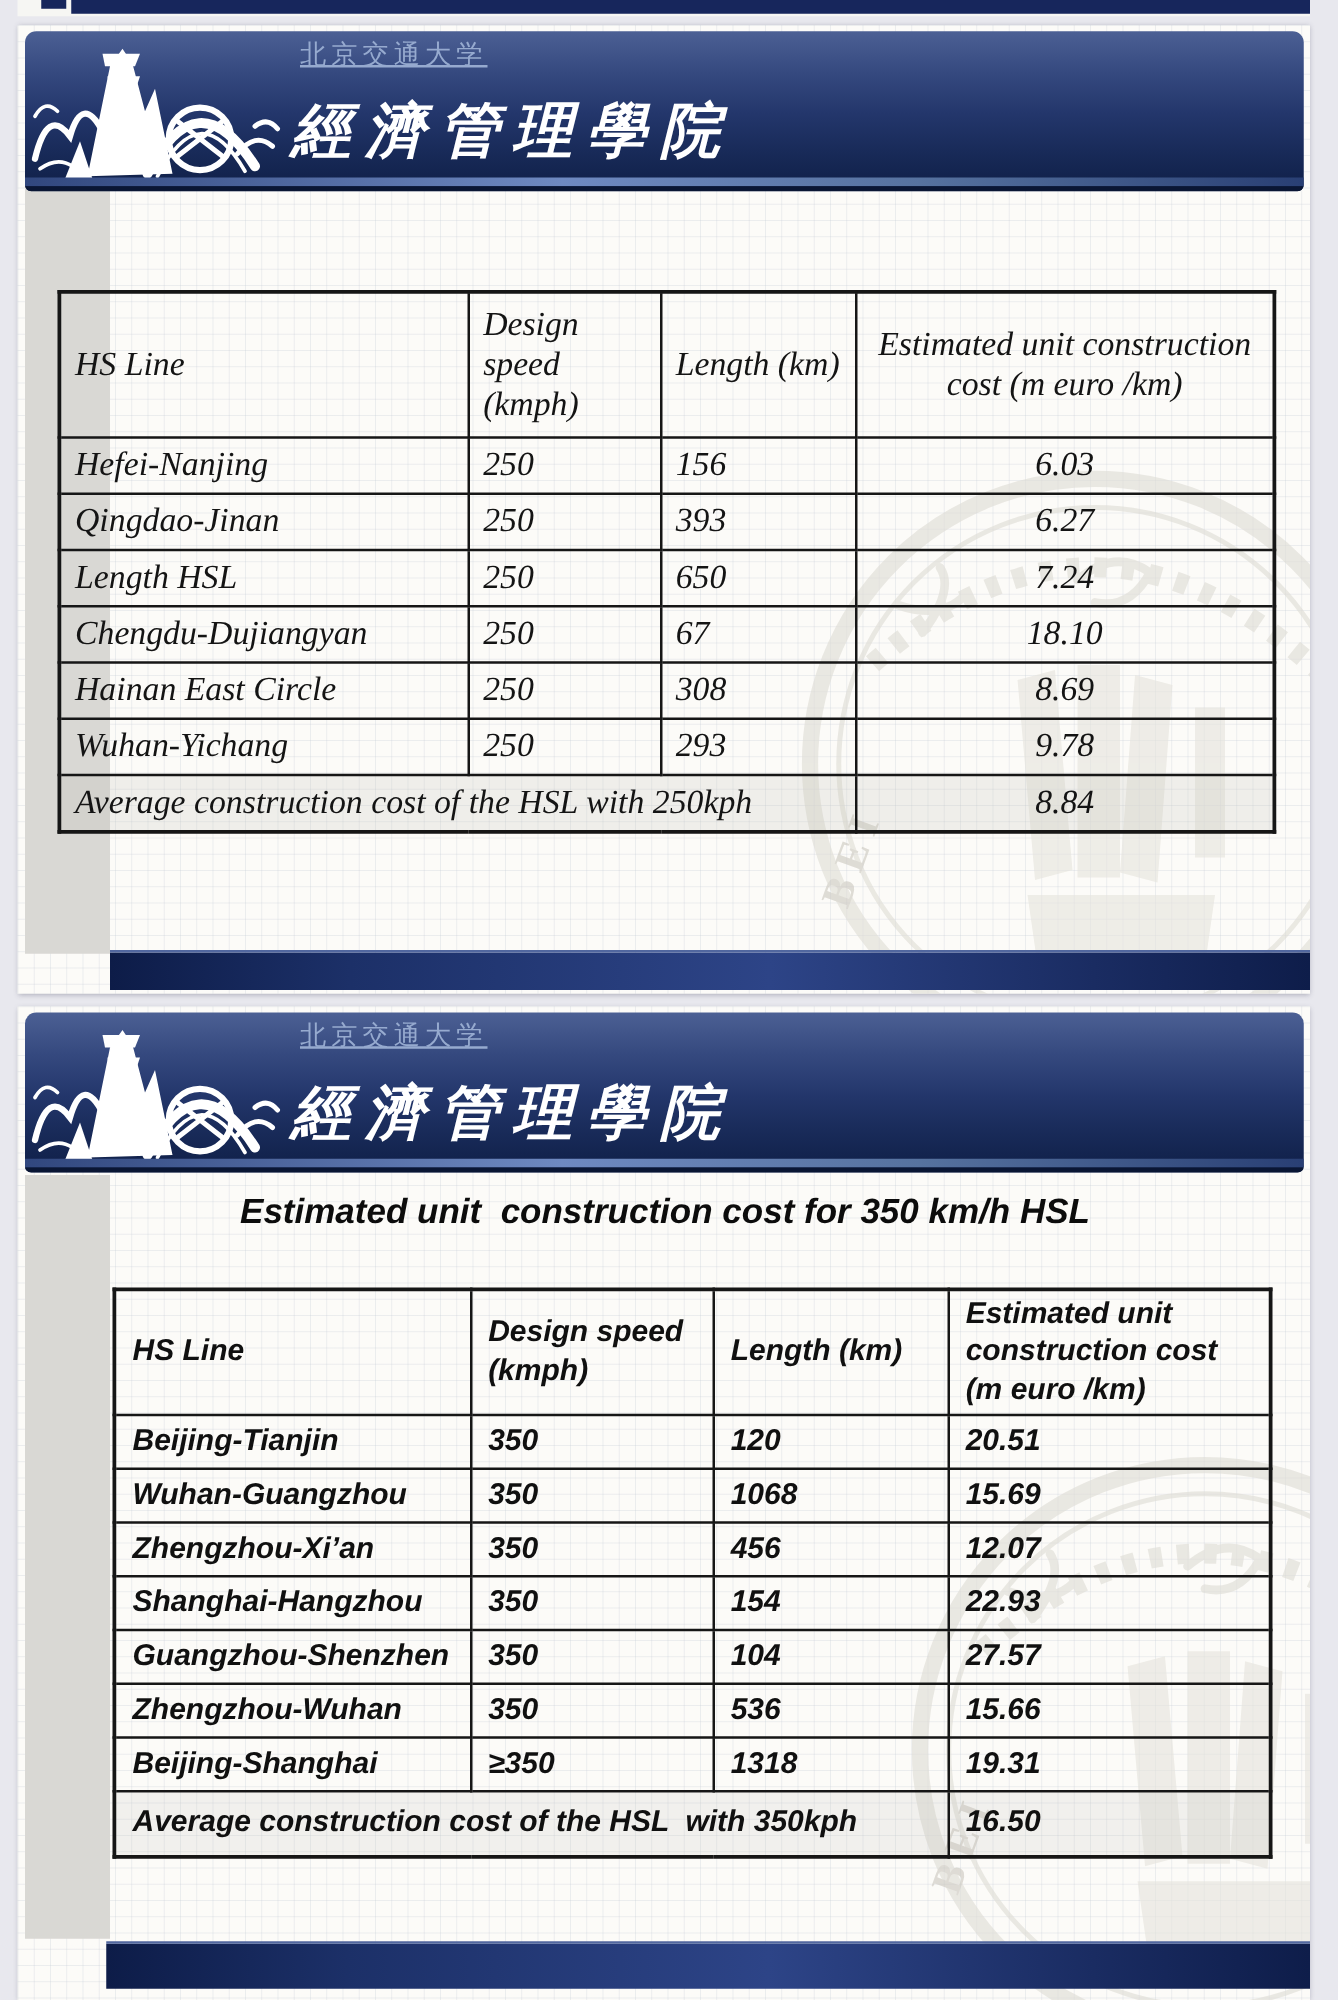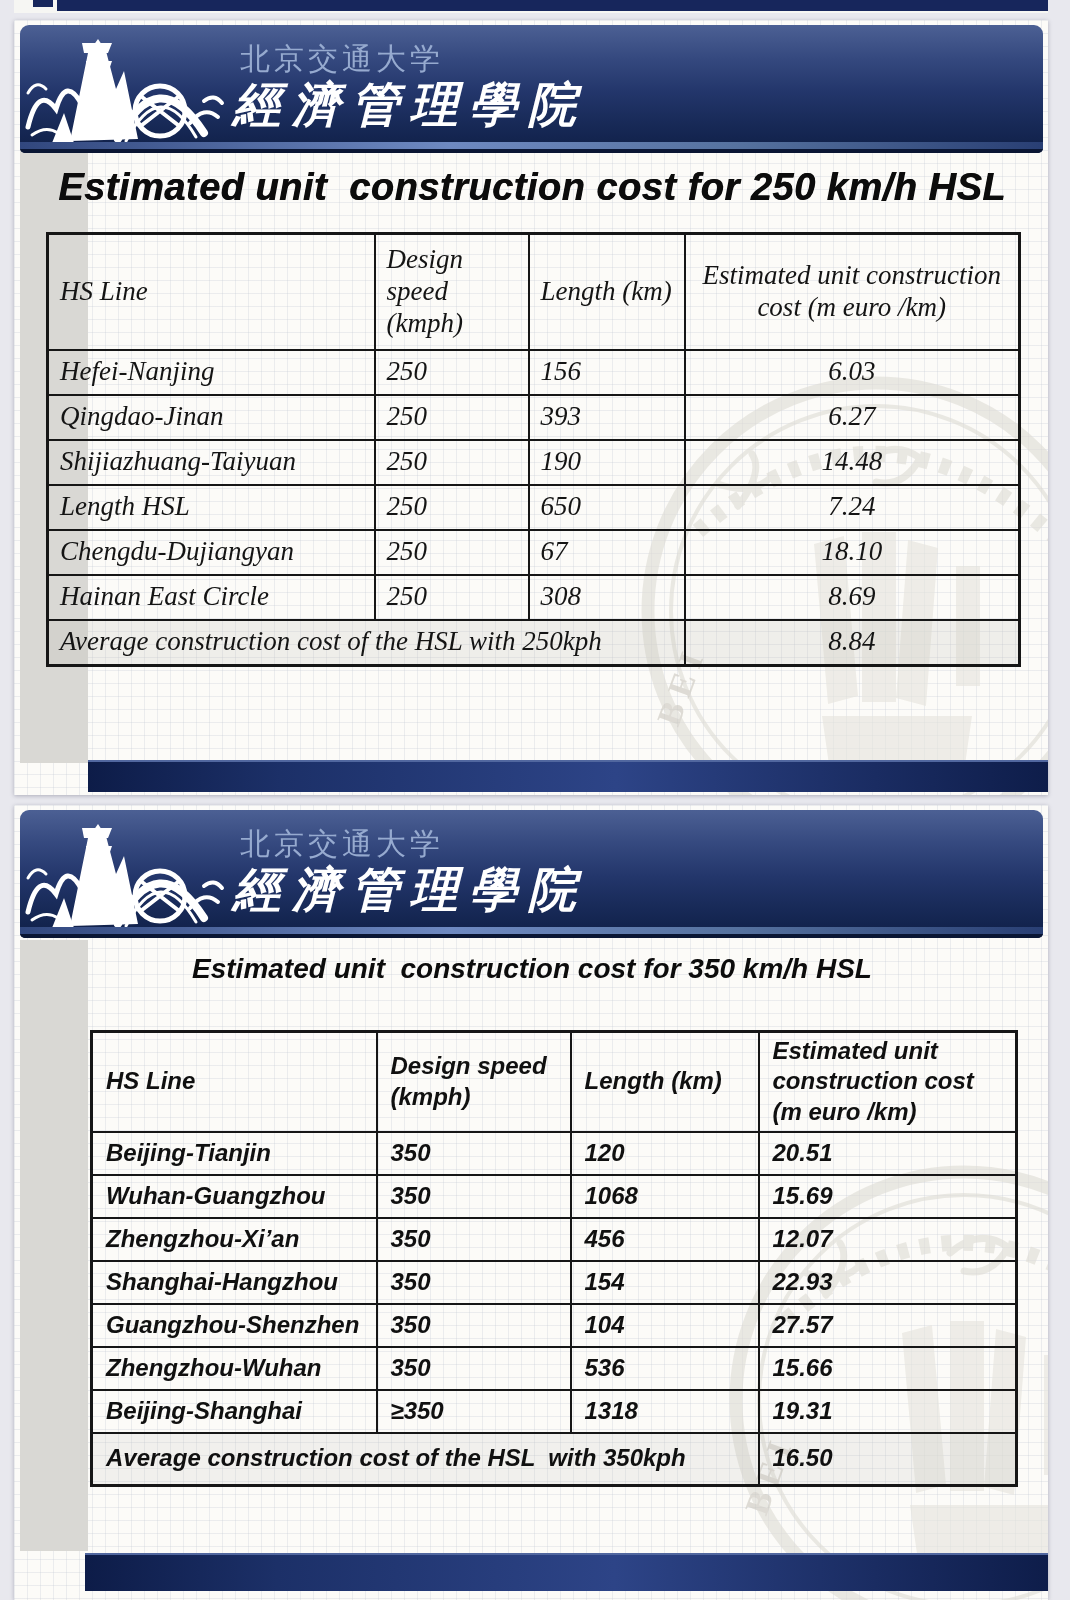--- a/index.html
+++ b/index.html
@@ -37,23 +37,24 @@
     background:linear-gradient(180deg,#4c6094 0%, #35497f 26%, #23366b 52%, #182a58 76%, #0f1f47 100%);
     overflow:hidden; z-index:4;
   }
   .banner-stripe {
     position:absolute; left:0; right:0; bottom:4px; height:7px;
     background:linear-gradient(90deg,#31477e 0%, #6e89c1 42%, #56729f 70%, #293f74 100%);
   }
   .banner-baseline { position:absolute; left:0; right:0; bottom:0; height:4px; background:#0a1634; }
   .logo { position:absolute; left:2px; top:2px; width:215px; height:122px; }
   .uni-name {
-    position:absolute; left:220px; top:14px;
-    font-size:30px; letter-spacing:4px; color:#96aacf; font-weight:400;
+    position:absolute; left:220px; top:4px;
+    font-size:21px; letter-spacing:4px; color:#96aacf; font-weight:400;
     white-space:pre;
+    text-decoration:underline;
   }
   .school-name {
     position:absolute; left:213px; top:48px;
     font-family:"DejaVu Serif", serif;
     font-size:48px; letter-spacing:11px; color:#ffffff; font-weight:bold;
     font-style:italic; white-space:pre;
   }
 
   
   .title {
@@ -168,21 +169,20 @@
     <div class="banner-stripe"></div>
     <div class="banner-baseline"></div>
   </div>
 
   <div class="gray-strip"></div>
 
   <svg class="seal">
       <use href="#seal-symbol"></use>
     </svg>
 
-  <h1 class="title">Estimated unit  construction cost for 250 km/h HSL</h1>
 
   <table class="cost-table t1">
     <colgroup>
         <col style="width:327px">
         <col style="width:154px">
         <col style="width:156px">
         <col style="width:335px">
       </colgroup>
     <tbody>
         <tr class="hrow">
@@ -197,42 +197,42 @@
       <td>156</td>
       <td class="c-cost">6.03</td>
     </tr>
     <tr class="drow">
       <td>Qingdao-Jinan</td>
       <td>250</td>
       <td>393</td>
       <td class="c-cost">6.27</td>
     </tr>
     <tr class="drow">
-      <td>Shijiazhuang-Taiyuan</td>
-      <td>250</td>
-      <td>190</td>
-      <td class="c-cost">14.48</td>
-    </tr>
-    <tr class="drow">
       <td>Length HSL</td>
       <td>250</td>
       <td>650</td>
       <td class="c-cost">7.24</td>
     </tr>
     <tr class="drow">
       <td>Chengdu-Dujiangyan</td>
       <td>250</td>
       <td>67</td>
       <td class="c-cost">18.10</td>
     </tr>
     <tr class="drow">
       <td>Hainan East Circle</td>
       <td>250</td>
       <td>308</td>
       <td class="c-cost">8.69</td>
+    </tr>
+    <tr class="drow">
+      <td>Wuhan-Yichang</td>
+      <td>250</td>
+      <td>293</td>
+      <td class="c-cost">9.78</td>
     </tr>
     <tr class="avg-row">
       <td colspan="3" class="avg-label">Average construction cost of the HSL with 250kph</td>
       <td class="c-cost">8.84</td>
     </tr>
   </tbody>
     </table>
 
   <div class="bottom-bar"></div>
 </section>

